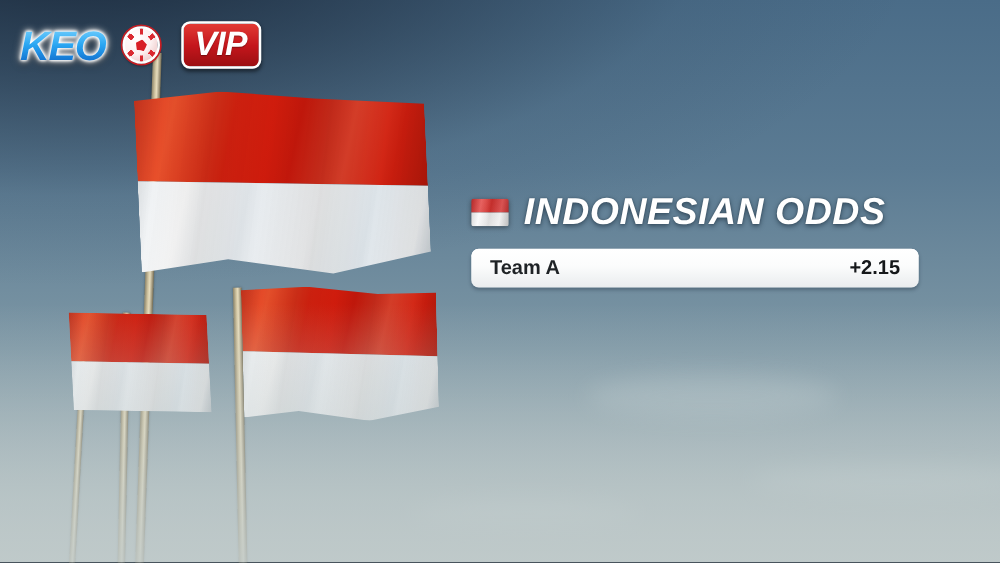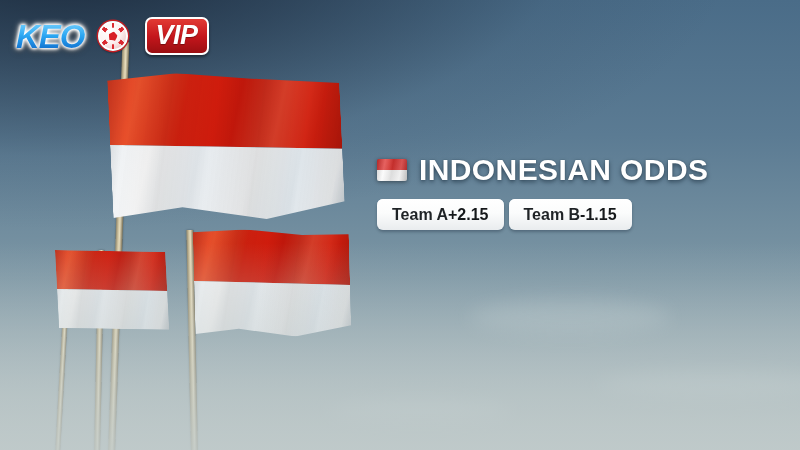--- a/index.html
+++ b/index.html
@@ -198,25 +198,26 @@
     background: linear-gradient(100deg, rgba(0,0,0,0.15) 0%, rgba(255,255,255,0.22) 25%, rgba(0,0,0,0.12) 50%, rgba(255,255,255,0.18) 75%, rgba(0,0,0,0.16) 100%);
   }
   .title-text {
     color: #ffffff;
     font-size: 30px;
     font-weight: bold;
     letter-spacing: 0.4px;
     line-height: 1;
     text-shadow: 0 2px 4px rgba(10,25,40,0.55), 0 0 1px rgba(10,25,40,0.5);
     white-space: nowrap;
+    font-style: italic;
   }
 
   .odds-list {
     display: flex;
-    flex-direction: row;
+    flex-direction: column;
     gap: 5px;
   }
   .odds-row {
     display: flex;
     align-items: center;
     justify-content: space-between;
     height: 31px;
     padding: 0 15px;
     box-sizing: border-box;
     border-radius: 6px;
@@ -299,23 +300,19 @@
     </div>
 
     <div class="odds-list">
 
       <div class="odds-row">
         <span class="odds-label">Team A</span>
         <span class="odds-value">+2.15</span>
       </div>
 
 
-      <div class="odds-row">
-        <span class="odds-label">Team B</span>
-        <span class="odds-value">-1.15</span>
-      </div>
 
     </div>
   </div>
 
   <div class="haze"></div>
 
 </div>
 
 </body></html>

